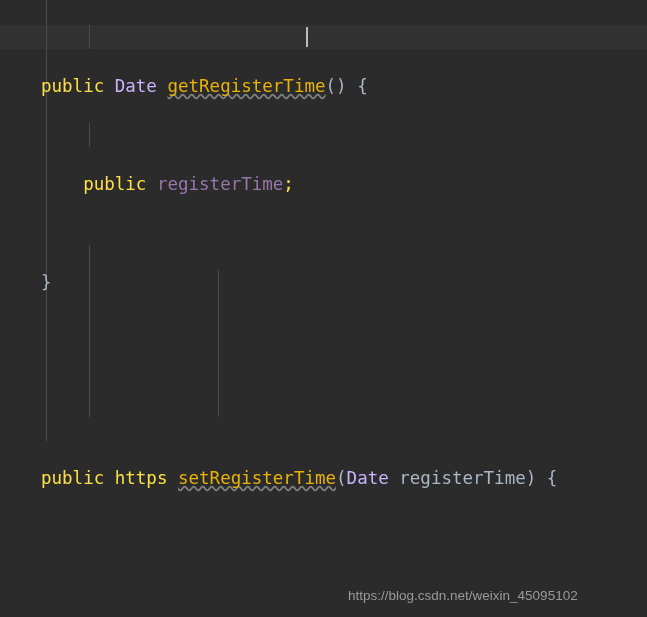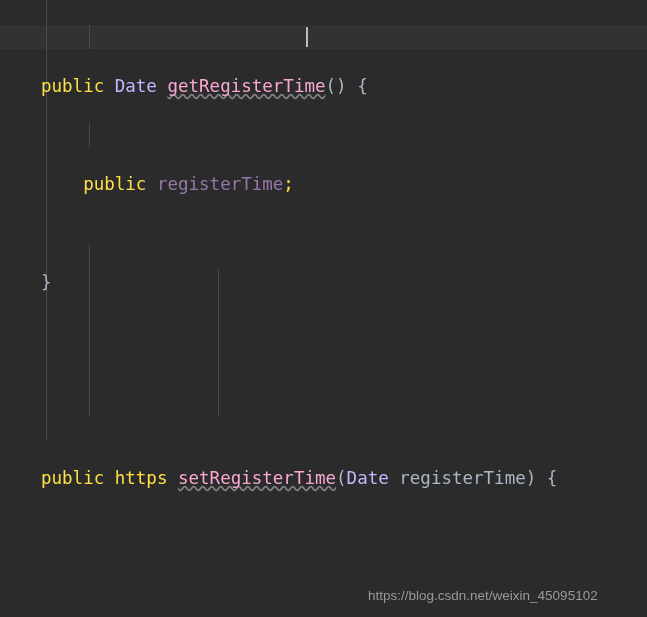--- a/index.html
+++ b/index.html
@@ -53,21 +53,21 @@
   }
   .ln {
     height: 24.5px;
     white-space: pre;
     padding-left: 41px;
   }
 
   
   .kw      { color: #fde047; }            
   .type    { color: #c4b5fd; } 
-  .mname   { color: #f9a8d4; }            
+  .mname   { color: #eab308; }            
   .field   { color: #9876AA; }            
   .param   { color: #A9B7C6; }            
   .punc    { color: #A9B7C6; }
   .brace   { color: #A9B7C6; }
   .op      { color: #A9B7C6; }
 
   
   .squiggle {
     text-decoration: underline wavy #808080;
     text-decoration-skip-ink: none;
@@ -143,15 +143,15 @@
     
 
     
 
     
 
   </div>
 
   <div class="caret" style="left:306px; top:27px; height:20px;"></div>
 
-  <div class="watermark" style="left:368px; top:588px;">https://blog.csdn.net/weixin_45095102</div>
+  <div class="watermark" style="left:348px; top:588px;">https://blog.csdn.net/weixin_45095102</div>
 
 </div>
 
 </body></html>

